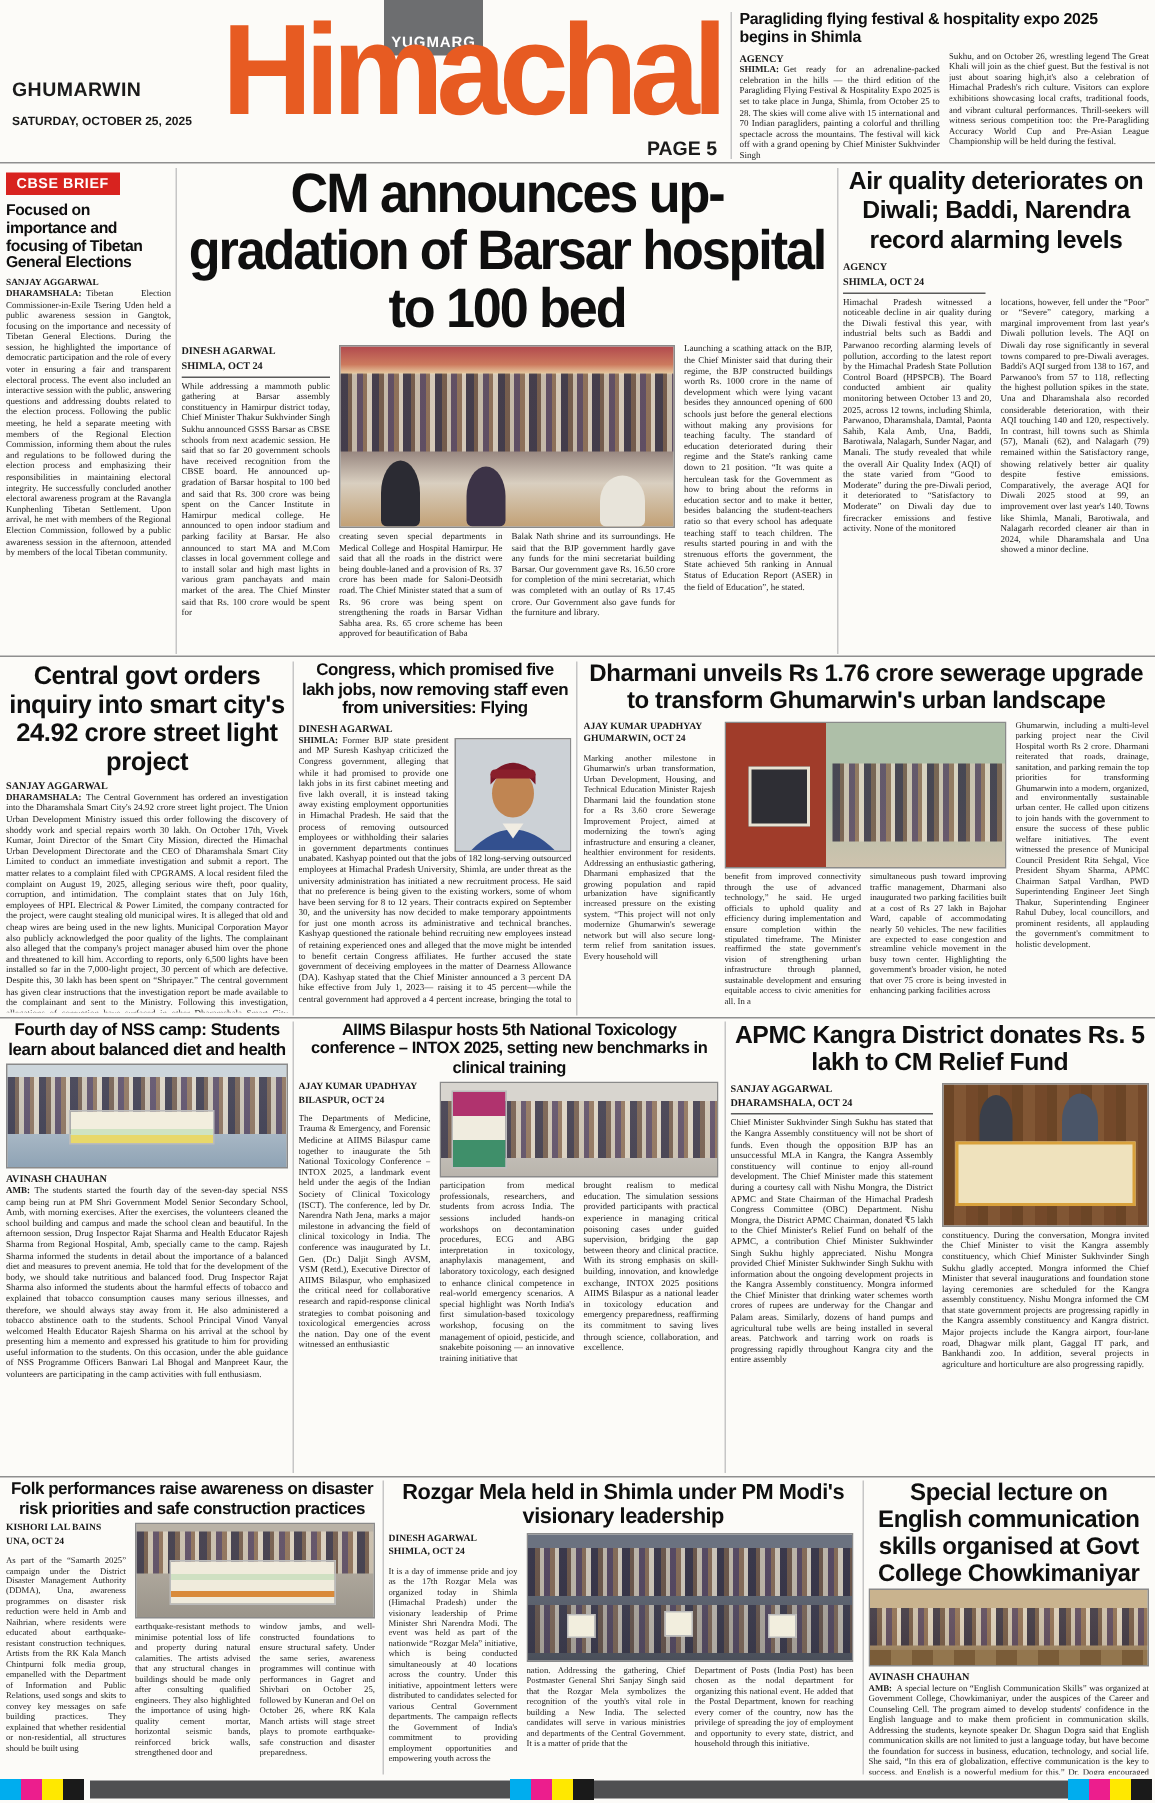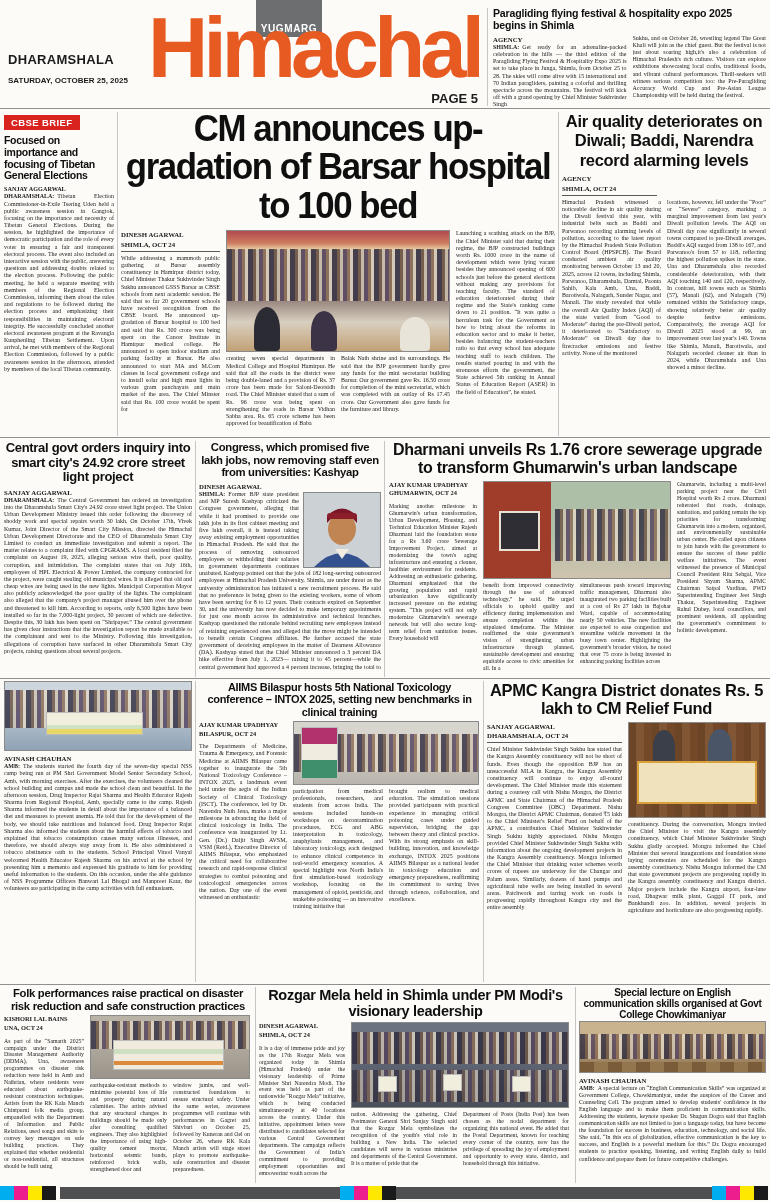--- a/index.html
+++ b/index.html
@@ -32,21 +32,21 @@
   .ph-lecture{background:linear-gradient(180deg,#c9b38e 0 30%,#8a6f4f 100%)}
   .squeeze{display:block;width:106%;margin-left:-3%;transform:scaleX(.94);transform-origin:50% 0}
   .regsq{display:inline-block;width:14px;height:14px;vertical-align:top}
 </style>
 </head>
 <body>
 
 <div class="page">
 
   <div style="position:absolute;left:0;top:0;width:770px;height:108px">
-    <div class="sans" style="position:absolute;left:8px;top:52px;font-weight:bold;font-size:13px;letter-spacing:.3px">DHARAMSHALA</div>
+    <div class="sans" style="position:absolute;left:8px;top:52px;font-weight:bold;font-size:13px;letter-spacing:.3px">GHUMARWIN</div>
     <div class="sans" style="position:absolute;left:8px;top:76px;font-weight:bold;font-size:8px">SATURDAY, OCTOBER 25, 2025</div>
     <div style="position:absolute;left:148px;top:0;width:332px;height:108px">
       <div class="sans" style="position:absolute;left:108px;top:0;width:66px;height:37px;background:#6d6e70;color:#fff;font-weight:bold;font-size:10px;letter-spacing:.6px;display:flex;align-items:flex-end;justify-content:center;padding-bottom:3px;z-index:1">YUGMARG</div>
       <div class="sans" style="position:absolute;left:0;top:4px;width:332px;font-weight:800;font-size:86px;line-height:1;letter-spacing:-5px;color:#e75b22;z-index:2;transform:scaleX(.97);transform-origin:0 0">Himachal</div>
       <div class="sans" style="position:absolute;right:2px;bottom:2px;font-weight:bold;font-size:13px;z-index:3">PAGE 5</div>
     </div>
 
     <div style="position:absolute;left:487px;top:8px;width:279px;height:98px;border-left:1px solid #c6c6c6;padding-left:5px">
       <div class="art-head" style="font-size:10.6px;text-align:left;letter-spacing:-0.2px;margin-bottom:3px">Paragliding flying festival &amp; hospitality expo 2025 begins in Shimla</div>
       <div class="cols" style="height:80px">
@@ -107,30 +107,30 @@
     </div>
     <div class="cols" style="height:232px">
       <div class="c bodytxt">Himachal Pradesh witnessed a noticeable decline in air quality during the Diwali festival this year, with industrial belts such as Baddi and Parwanoo recording alarming levels of pollution, according to the latest report by the Himachal Pradesh State Pollution Control Board (HPSPCB). The Board conducted ambient air quality monitoring between October 13 and 20, 2025, across 12 towns, including Shimla, Parwanoo, Dharamshala, Damtal, Paonta Sahib, Kala Amb, Una, Baddi, Barotiwala, Nalagarh, Sunder Nagar, and Manali. The study revealed that while the overall Air Quality Index (AQI) of the state varied from “Good to Moderate” during the pre-Diwali period, it deteriorated to “Satisfactory to Moderate” on Diwali day due to firecracker emissions and festive activity. None of the monitored</div>
       <div class="c bodytxt">locations, however, fell under the “Poor” or “Severe” category, marking a marginal improvement from last year's Diwali pollution levels. The AQI on Diwali day rose significantly in several towns compared to pre-Diwali averages. Baddi's AQI surged from 138 to 167, and Parwanoo's from 57 to 118, reflecting the highest pollution spikes in the state. Una and Dharamshala also recorded considerable deterioration, with their AQI touching 140 and 120, respectively. In contrast, hill towns such as Shimla (57), Manali (62), and Nalagarh (79) remained within the Satisfactory range, showing relatively better air quality despite festive emissions. Comparatively, the average AQI for Diwali 2025 stood at 99, an improvement over last year's 140. Towns like Shimla, Manali, Barotiwala, and Nalagarh recorded cleaner air than in 2024, while Dharamshala and Una showed a minor decline.</div>
     </div>
   </div>
 
   <div class="hl" style="left:0;top:437px;width:770px"></div>
 
   <div style="position:absolute;left:4px;top:441px;width:188px;height:234px;overflow:hidden">
-    <div class="art-head" style="font-size:13px;margin-bottom:3px">Central govt orders inquiry into smart city's 24.92 crore street light project</div>
+    <div class="art-head" style="font-size:17px;margin-bottom:3px">Central govt orders inquiry into smart city's 24.92 crore street light project</div>
     <span class="byl">SANJAY AGGARWAL</span>
     <div class="bodytxt" style="height:192px">
       <span class="dl">DHARAMSHALA:</span><span>The Central Government has ordered an investigation into the Dharamshala Smart City's 24.92 crore street light project. The Union Urban Development Ministry issued this order following the discovery of shoddy work and special repairs worth 30 lakh. On October 17th, Vivek Kumar, Joint Director of the Smart City Mission, directed the Himachal Urban Development Directorate and the CEO of Dharamshala Smart City Limited to conduct an immediate investigation and submit a report. The matter relates to a complaint filed with CPGRAMS. A local resident filed the complaint on August 19, 2025, alleging serious wire theft, poor quality, corruption, and intimidation. The complaint states that on July 16th, employees of HPL Electrical &amp; Power Limited, the company contracted for the project, were caught stealing old municipal wires. It is alleged that old and cheap wires are being used in the new lights. Municipal Corporation Mayor also publicly acknowledged the poor quality of the lights. The complainant also alleged that the company's project manager abused him over the phone and threatened to kill him. According to reports, only 6,500 lights have been installed so far in the 7,000-light project, 30 percent of which are defective. Despite this, 30 lakh has been spent on “Shripayer.” The central government has given clear instructions that the investigation report be made available to the complainant and sent to the Ministry. Following this investigation, allegations of corruption have surfaced in other Dharamshala Smart City projects, raising questions about several projects.</span>
     </div>
   </div>
   <div class="vl" style="left:195px;top:441px;height:236px"></div>
 
   <div style="position:absolute;left:199px;top:441px;width:182px;height:234px;overflow:hidden">
-    <div class="art-head" style="font-size:11.3px;margin-bottom:3px">Congress, which promised five lakh jobs, now removing staff even from universities: Kashyap</div>
+    <div class="art-head" style="font-size:11.3px;margin-bottom:3px">Congress, which promised five lakh jobs, now removing staff even from universities: Flying</div>
     <span class="byl">DINESH AGARWAL</span>
     <div class="bodytxt" style="height:180px">
       <span class="photo" style="float:right;width:78px;height:76px;margin:1px 0 2px 4px;display:block">
         <svg width="76" height="74" viewBox="0 0 76 74">
           <rect width="76" height="74" fill="#ccd1d6"></rect>
           <path d="M10 74 Q38 46 66 74 Z" fill="#33508f"></path>
           <path d="M31 56 L38 66 L45 56 Z" fill="#f0ece2"></path>
           <ellipse cx="38" cy="36" rx="14" ry="16" fill="#c08552"></ellipse>
           <path d="M23 30 Q38 12 53 30 L53 23 Q38 8 23 23 Z" fill="#7a1626"></path>
           <rect x="23" y="20" width="30" height="6" rx="3" fill="#8a1f2b"></rect>
@@ -161,20 +161,21 @@
           <div class="c bodytxt" style="font-size:5.8px">simultaneous push toward improving traffic management, Dharmani also inaugurated two parking facilities built at a cost of Rs 27 lakh in Bajohar Ward, capable of accommodating nearly 50 vehicles. The new facilities are expected to ease congestion and streamline vehicle movement in the busy town center. Highlighting the government's broader vision, he noted that over 75 crore is being invested in enhancing parking facilities across</div>
         </div>
       </div>
       <div class="c bodytxt" style="font-size:5.8px">Ghumarwin, including a multi-level parking project near the Civil Hospital worth Rs 2 crore. Dharmani reiterated that roads, drainage, sanitation, and parking remain the top priorities for transforming Ghumarwin into a modern, organized, and environmentally sustainable urban center. He called upon citizens to join hands with the government to ensure the success of these public welfare initiatives. The event witnessed the presence of Municipal Council President Rita Sehgal, Vice President Shyam Sharma, APMC Chairman Satpal Vardhan, PWD Superintending Engineer Jeet Singh Thakur, Superintending Engineer Rahul Dubey, local councillors, and prominent residents, all applauding the government's commitment to holistic development.</div>
     </div>
   </div>
 
   <div class="hl" style="left:0;top:678px;width:770px"></div>
 
   <div style="position:absolute;left:4px;top:681px;width:188px;height:300px;overflow:hidden">
+    <div class="art-head" style="font-size:11.3px;margin-bottom:3px">Fourth day of NSS camp: Students learn about balanced diet and health</div>
     <div class="photo ph-nss" style="height:70px;margin-bottom:3px">
       <div class="crowd" style="top:12%;height:55%"></div>
       <div class="banner" style="left:22%;top:44%;width:52%;height:34%;background:linear-gradient(180deg,#f2eede 0 55%,#cfe3c2 55% 75%,#e8d86a 75% 100%)"></div>
     </div>
     <span class="byl">AVINASH CHAUHAN</span>
     <div class="bodytxt" style="height:192px">
       <span class="dl">AMB:</span><span>The students started the fourth day of the seven-day special NSS camp being run at PM Shri Government Model Senior Secondary School, Amb, with morning exercises. After the exercises, the volunteers cleaned the school building and campus and made the school clean and beautiful. In the afternoon session, Drug Inspector Rajat Sharma and Health Educator Rajesh Sharma from Regional Hospital, Amb, specially came to the camp. Rajesh Sharma informed the students in detail about the importance of a balanced diet and measures to prevent anemia. He told that for the development of the body, we should take nutritious and balanced food. Drug Inspector Rajat Sharma also informed the students about the harmful effects of tobacco and explained that tobacco consumption causes many serious illnesses, and therefore, we should always stay away from it. He also administered a tobacco abstinence oath to the students. School Principal Vinod Vanyal welcomed Health Educator Rajesh Sharma on his arrival at the school by presenting him a memento and expressed his gratitude to him for providing useful information to the students. On this occasion, under the able guidance of NSS Programme Officers Banwari Lal Bhogal and Manpreet Kaur, the volunteers are participating in the camp activities with full enthusiasm.</span>
     </div>
   </div>
   <div class="vl" style="left:195px;top:681px;height:301px"></div>
@@ -220,21 +221,21 @@
           <div class="banner" style="left:6%;top:40%;width:88%;height:46%;background:#efe2bd;border:2px solid #d9a13c"></div>
         </div>
         <div class="bodytxt" style="flex:1">constituency. During the conversation, Mongra invited the Chief Minister to visit the Kangra assembly constituency, which Chief Minister Sukhvinder Singh Sukhu gladly accepted. Mongra informed the Chief Minister that several inaugurations and foundation stone laying ceremonies are scheduled for the Kangra assembly constituency. Nishu Mongra informed the CM that state government projects are progressing rapidly in the Kangra assembly constituency and Kangra district. Major projects include the Kangra airport, four-lane road, Dhagwar milk plant, Gaggal IT park, and Bankhandi zoo. In addition, several projects in agriculture and horticulture are also progressing rapidly.</div>
       </div>
     </div>
   </div>
 
   <div class="hl" style="left:0;top:984px;width:770px"></div>
 
   <div style="position:absolute;left:4px;top:987px;width:248px;height:196px;overflow:hidden">
-    <div class="art-head" style="font-size:11.3px;margin-bottom:3px">Folk performances raise practical on disaster risk reduction and safe construction practices</div>
+    <div class="art-head" style="font-size:11.3px;margin-bottom:3px">Folk performances raise awareness on disaster risk priorities and safe construction practices</div>
     <div class="cols" style="height:162px">
       <div class="c" style="max-width:80px">
         <div class="byblk">
           <span class="byl" style="font-size:6.4px">KISHORI LAL BAINS</span>
           <span class="byl" style="font-size:6.4px">UNA, OCT 24</span>
         </div>
         <div class="bodytxt" style="height:134px;font-size:5.8px">As part of the “Samarth 2025” campaign under the District Disaster Management Authority (DDMA), Una, awareness programmes on disaster risk reduction were held in Amb and Naihrian, where residents were educated about earthquake-resistant construction techniques. Artists from the RK Kala Manch Chintpurni folk media group, empanelled with the Department of Information and Public Relations, used songs and skits to convey key messages on safe building practices. They explained that whether residential or non-residential, all structures should be built using</div>
       </div>
       <div class="mid" style="width:160px;flex:none">
         <div class="photo ph-folk" style="height:64px">
@@ -271,21 +272,21 @@
         <div class="cols" style="flex:1">
           <div class="c bodytxt" style="font-size:5.8px">nation. Addressing the gathering, Chief Postmaster General Shri Sanjay Singh said that the Rozgar Mela symbolizes the recognition of the youth's vital role in building a New India. The selected candidates will serve in various ministries and departments of the Central Government. It is a matter of pride that the</div>
           <div class="c bodytxt" style="font-size:5.8px">Department of Posts (India Post) has been chosen as the nodal department for organizing this national event. He added that the Postal Department, known for reaching every corner of the country, now has the privilege of spreading the joy of employment and opportunity to every state, district, and household through this initiative.</div>
         </div>
       </div>
     </div>
   </div>
   <div class="vl" style="left:575px;top:987px;height:196px"></div>
 
   <div style="position:absolute;left:579px;top:987px;width:187px;height:196px;overflow:hidden">
-    <div class="art-head" style="font-size:10px;margin-bottom:0">Special lecture on English communication skills organised at Govt College Chowkimaniyar</div>
+    <div class="art-head" style="font-size:16px;margin-bottom:0">Special lecture on English communication skills organised at Govt College Chowkimaniyar</div>
     <div class="photo ph-lecture" style="height:52px;margin-bottom:3px">
       <div class="crowd" style="top:25%;height:50%"></div>
       <div class="banner" style="left:0;right:0;top:80%;height:20%;background:repeating-linear-gradient(90deg,#7a5c38 0 14px,#93764e 14px 28px);border:none"></div>
     </div>
     <span class="byl">AVINASH CHAUHAN</span>
     <div class="bodytxt" style="height:104px;font-size:5.9px">
       <span class="dl">AMB:</span><span>A special lecture on “English Communication Skills” was organized at Government College, Chowkimaniyar, under the auspices of the Career and Counseling Cell. The program aimed to develop students' confidence in the English language and to make them proficient in communication skills. Addressing the students, keynote speaker Dr. Shagun Dogra said that English communication skills are not limited to just a language today, but have become the foundation for success in business, education, technology, and social life. She said, “In this era of globalization, effective communication is the key to success, and English is a powerful medium for this.” Dr. Dogra encouraged students to practice speaking, listening, and writing English daily to build confidence and prepare them for future competitive challenges.</span>
     </div>
   </div>
 

